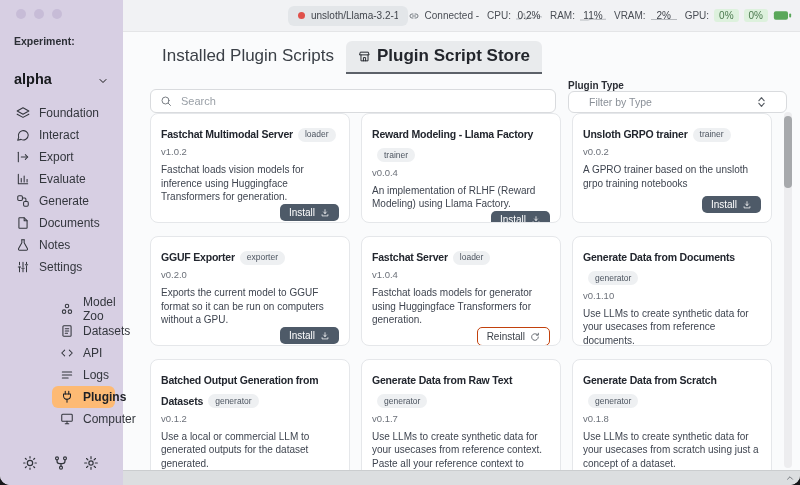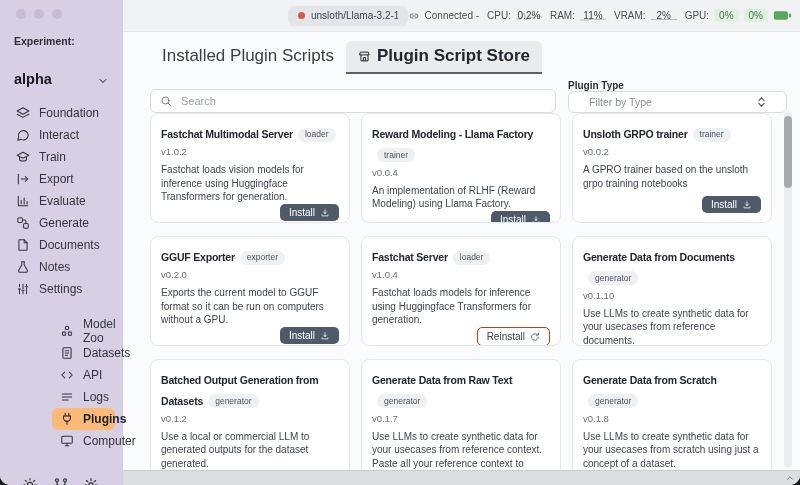--- a/index.html
+++ b/index.html
@@ -99,27 +99,20 @@
             <path d="M12 3L2 8.5l10 5.5 10-5.5z"></path>
             <path d="M2 14l10 5.5L22 14"></path>
           </svg>
         <span>Foundation</span>
       </div>
       <div class="nav-item">
         <svg class="stroke" viewBox="0 0 24 24">
             <path d="M21 12a8.5 8.5 0 01-12.4 7.5L3 21l1.6-5A8.5 8.5 0 1121 12z"></path>
           </svg>
         <span>Interact</span>
-      </div>
-      <div class="nav-item">
-        <svg class="stroke" viewBox="0 0 24 24">
-            <path d="M2 9l10-5 10 5-10 5z"></path>
-            <path d="M6 11.5V16c0 1.6 2.7 3 6 3s6-1.4 6-3v-4.5"></path>
-          </svg>
-        <span>Train</span>
       </div>
       <div class="nav-item">
         <svg class="stroke" viewBox="0 0 24 24">
             <path d="M4 4v16"></path>
             <path d="M9 12h11"></path>
             <path d="M16 8l4 4-4 4"></path>
           </svg>
         <span>Export</span>
       </div>
       <div class="nav-item">
@@ -376,21 +369,21 @@
                   <path d="M12 4v9m0 0l-3.5-3.5M12 13l3.5-3.5"></path>
                   <path d="M5 16v3h14v-3"></path>
                 </svg>
               </button>
             </div>
         </div>
 
         <div class="card">
           <div class="card-head"><span class="card-title">Fastchat Server</span><span class="badge">loader</span></div>
           <div class="version">v1.0.4</div>
-          <div class="desc">Fastchat loads models for inference using Huggingface Transformers for generation.</div>
+          <div class="desc">Fastchat loads models for generator using Huggingface Transformers for generation.</div>
           <div class="card-footer">
               <button class="btn btn-reinstall">
                 <span>Reinstall</span>
                 <svg class="stroke" viewBox="0 0 24 24">
                   <path d="M20 12a8 8 0 11-2.3-5.6"></path>
                   <path d="M20 3v4.5h-4.5"></path>
                 </svg>
               </button>
             </div>
         </div>

